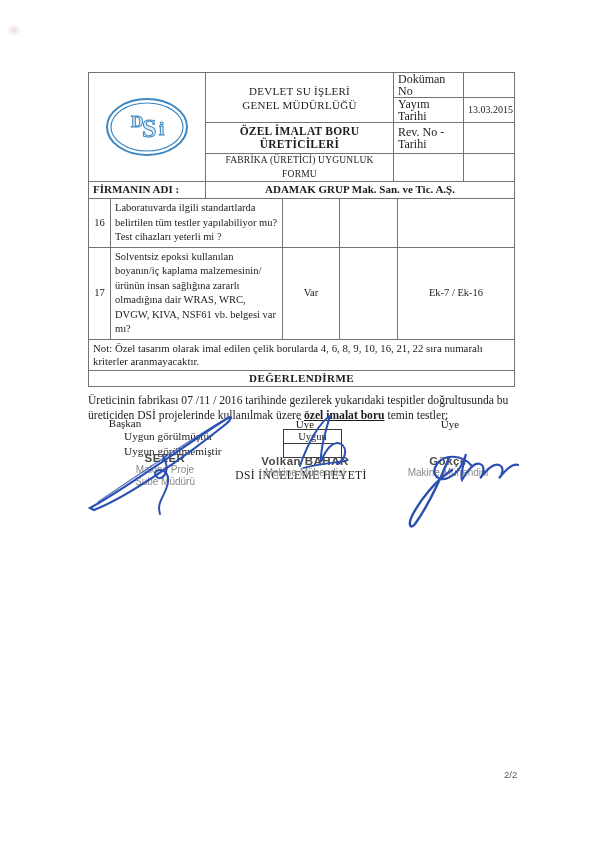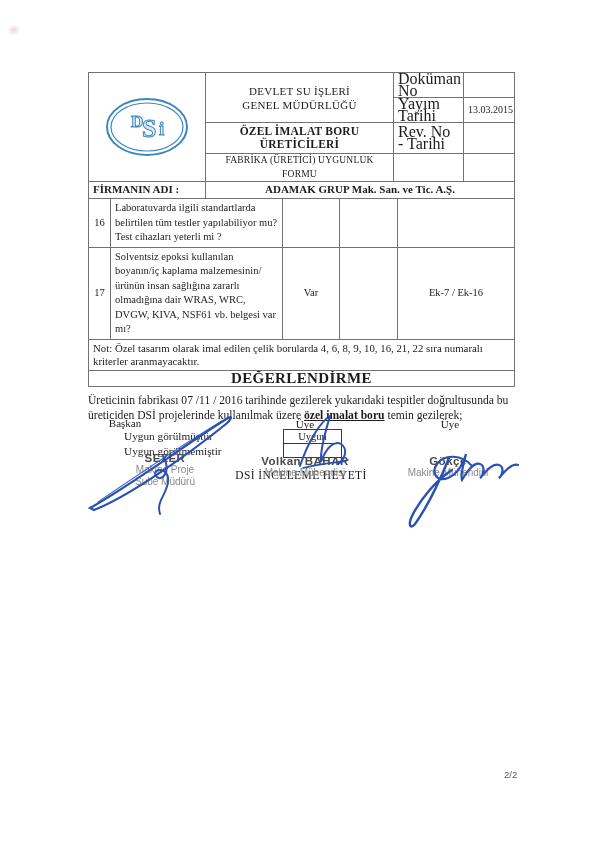--- a/index.html
+++ b/index.html
@@ -11,26 +11,26 @@
           background:radial-gradient(ellipse at center,#e8d9da 0%,rgba(255,255,255,0) 70%);}
   .doc{position:absolute;left:88px;top:72px;width:426px;}
   table{border-collapse:collapse;table-layout:fixed;width:426px;}
   td{border:1px solid #737373;padding:0 4px;vertical-align:middle;
      font-size:10.5px;line-height:13.5px;overflow:hidden;}
   .c{text-align:center;}
   .b{font-weight:bold;}
   .org{font-size:11px;letter-spacing:.3px;line-height:14px;}
   .formtitle{font-size:11.5px;letter-spacing:.2px;}
   .formsub{font-size:9.5px;letter-spacing:.2px;}
-  .meta{font-size:16px;line-height:12px;}
+  .meta{font-size:12px;line-height:12px;}
   .metaval{font-size:10px;text-align:center;}
   .qcell{font-size:10.5px;line-height:14.5px;padding:2px 4px;margin-top:20px;}
   .numcell{text-align:center;font-size:10.5px;margin-top:12px;}
   .notecell{font-size:10.8px;line-height:13px;padding:2px 4px;}
-  .degcell{font-size:15px;font-weight:bold;text-align:center;letter-spacing:.4px;padding:1px 16px;font-family:Liberation Serif, serif;}
+  .degcell{font-size:11px;font-weight:bold;text-align:center;letter-spacing:.4px;padding:1px 16px;font-family:Liberation Serif, serif;}
   .para{margin-top:7px;font-size:11.6px;line-height:14.5px;text-align:left;}
   .para .hl{font-weight:bold;text-decoration:underline;}
   .uygunwrap{position:relative;margin-top:6px;height:32px;}
   .uygunlabels{position:absolute;left:36px;top:0;font-size:11.3px;line-height:14.5px;}
   .uygunbox{position:absolute;left:195px;top:0;width:57px;border:1px solid #3a3a3a;}
   .uygunbox .cell{height:13px;border-bottom:1px solid #3a3a3a;text-align:center;
                   font-size:10.5px;line-height:13px;}
   .uygunbox .cell:last-child{border-bottom:none;}
   .heyet{margin-top:8px;text-align:center;font-size:11.5px;letter-spacing:.4px;}
   .sigzone{position:absolute;left:0;top:408px;width:600px;height:140px;}
@@ -126,21 +126,21 @@
       <tr style="height:26px">
         <td colspan="5" class="notecell">Not: Özel tasarım olarak imal edilen çelik borularda 4, 6, 8, 9, 10, 16, 21, 22 sıra numaralı kriterler aranmayacaktır.</td>
       </tr>
       <tr style="height:15px">
         <td colspan="5" class="degcell">DEĞERLENDİRME</td>
       </tr>
     </tbody>
       </table>
 
     <div class="para">
-      <span>Üreticinin fabrikası 07 /11 / 2016 tarihinde gezilerek yukarıdaki tespitler doğrultusunda bu üreticiden DSİ projelerinde kullanılmak üzere </span><span class="hl">özel imalat boru</span><span> temin gezilerek;</span>
+      <span>Üreticinin fabrikası 07 /11 / 2016 tarihinde gezilerek yukarıdaki tespitler doğrultusunda bu üreticiden DSİ projelerinde kullanılmak üzere </span><span class="hl">özel imalat boru</span><span> temin testler;</span>
     </div>
 
     <div class="uygunwrap">
       <div class="uygunlabels">
         <div>Uygun görülmüştür</div>
         <div>Uygun görülmemiştir</div>
       </div>
       <div class="uygunbox">
         <div class="cell">Uygun</div>
         <div class="cell"></div>

